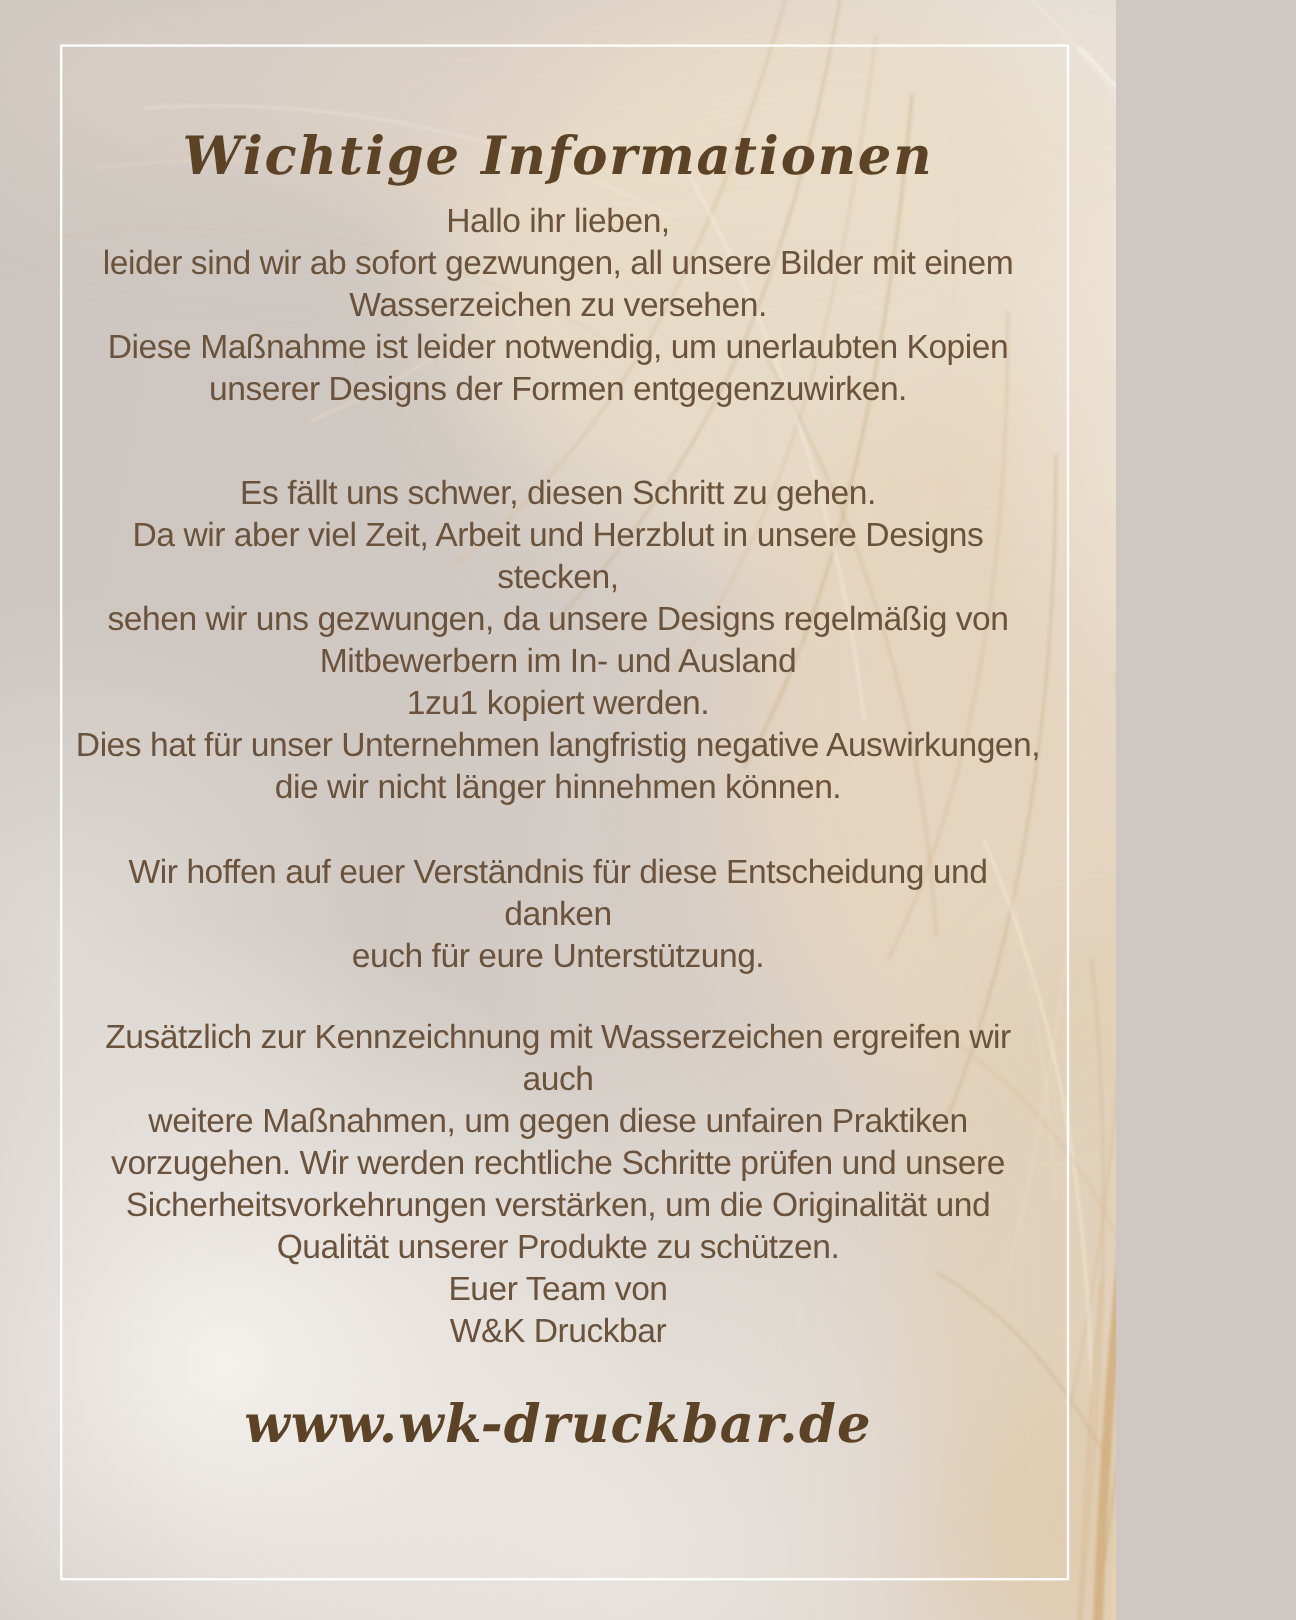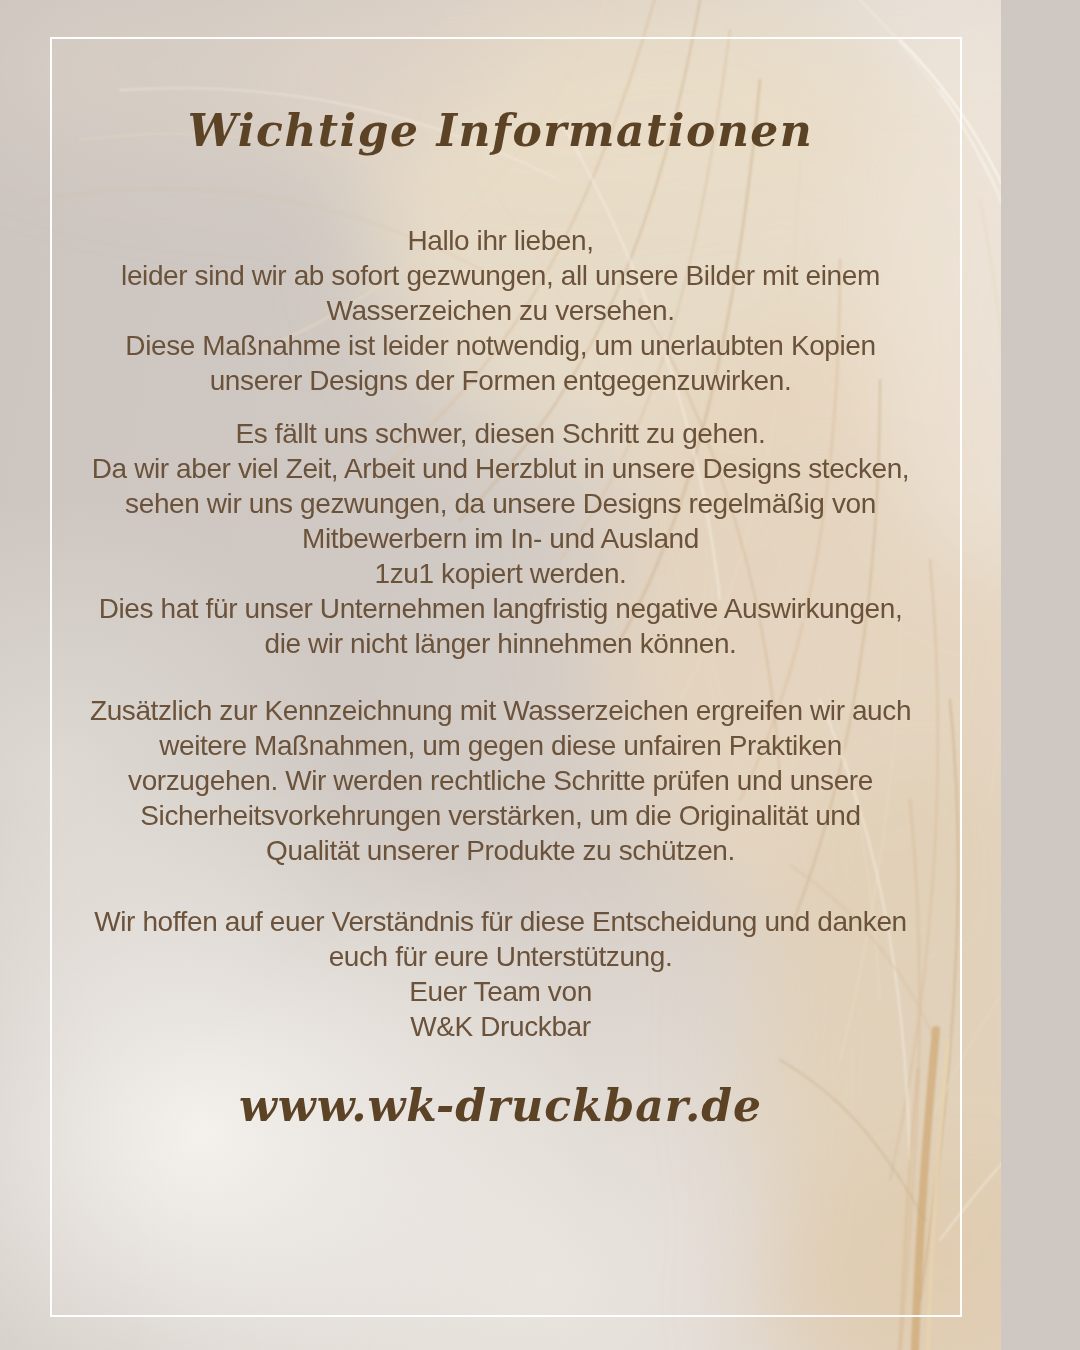--- a/index.html
+++ b/index.html
@@ -1,18 +1,18 @@
 <!DOCTYPE html>
 <html><head>
 <meta charset="utf-8">
 <style>
   html,body{margin:0;padding:0;background:#cfc8c2;}
   .poster{
     position:relative;
-    width:1001px;height:1350px;
+    width:930px;height:1350px;
     overflow:hidden;
     font-family:"Liberation Sans",sans-serif;
     background:
       radial-gradient(55% 38% at 20% 84%, rgba(246,243,239,.95), rgba(246,243,239,0) 72%),
       radial-gradient(42% 30% at 6% 58%, rgba(232,227,221,.65), rgba(232,227,221,0) 70%),
       radial-gradient(46% 34% at 93% 6%, rgba(238,232,224,.85), rgba(238,232,224,0) 72%),
       radial-gradient(60% 45% at 55% 95%, rgba(240,236,231,.75), rgba(240,236,231,0) 70%),
       linear-gradient(100deg,#cdc6c0 0%,#d0c9c3 38%,#d6cec7 62%,#ddd4cb 85%,#e2d9cf 100%);
   }
   .bg{position:absolute;inset:0;}
@@ -44,22 +44,22 @@
   .para{
     margin:0 auto;
     width:960px;
     max-width:100%;
     white-space:pre-line;
     font-size:28px;
     line-height:35px;
     letter-spacing:-0.4px;
     color:#6b523a;
   }
-  .p1{margin-top:57px;}
-  .p2{margin-top:18px;}
+  .p1{}
+  .p2{margin-top:52px;}
   .p3{margin-top:32px;}
   .p4{margin-top:36px;}
   .signoff{}
   .website{
     margin-top:36px;
     font-size:44px;
     letter-spacing:1px;
   }
 </style>
 </head>
@@ -142,26 +142,26 @@
 Wasserzeichen zu versehen.
 Diese Maßnahme ist leider notwendig, um unerlaubten Kopien
 unserer Designs der Formen entgegenzuwirken.</p>
     <p class="para p2">Es fällt uns schwer, diesen Schritt zu gehen.
 Da wir aber viel Zeit, Arbeit und Herzblut in unsere Designs stecken,
 sehen wir uns gezwungen, da unsere Designs regelmäßig von
 Mitbewerbern im In- und Ausland
 1zu1 kopiert werden.
 Dies hat für unser Unternehmen langfristig negative Auswirkungen,
 die wir nicht länger hinnehmen können.</p>
+    <p class="para p4">Wir hoffen auf euer Verständnis für diese Entscheidung und danken
+euch für eure Unterstützung.</p>
     <p class="para p3">Zusätzlich zur Kennzeichnung mit Wasserzeichen ergreifen wir auch
 weitere Maßnahmen, um gegen diese unfairen Praktiken
 vorzugehen. Wir werden rechtliche Schritte prüfen und unsere
 Sicherheitsvorkehrungen verstärken, um die Originalität und
 Qualität unserer Produkte zu schützen.</p>
-    <p class="para p4">Wir hoffen auf euer Verständnis für diese Entscheidung und danken
-euch für eure Unterstützung.</p>
     <p class="para signoff">Euer Team von
 W&amp;K Druckbar</p>
 
     <div class="website script">www.wk-druckbar.de</div>
   </div>
 
 </div>
 
 </body></html>

